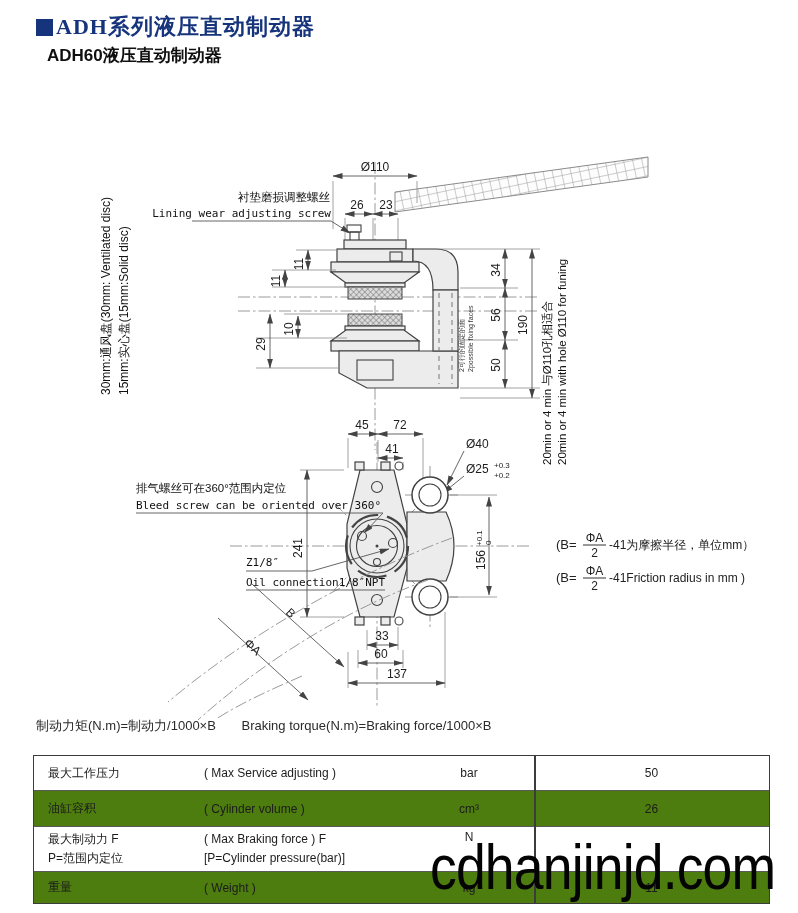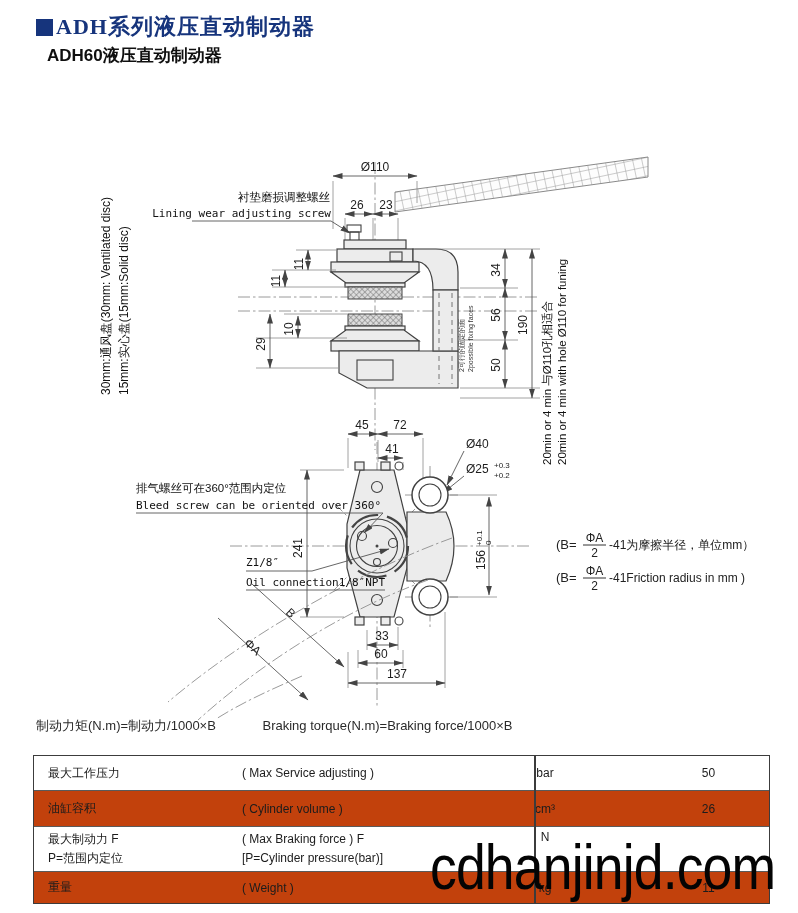--- a/index.html
+++ b/index.html
@@ -24,26 +24,26 @@
   .dash{stroke:#6a6a6a;stroke-width:0.9;stroke-dasharray:5 4;}
   .dt{font:12px "Liberation Sans",sans-serif;fill:#1d1d1d;}
   .an{font:11px "DejaVu Sans Mono",monospace;fill:#111;}
   .cnt{font:11.5px "Liberation Sans",sans-serif;fill:#111;}
   .tiny{font:7px "Liberation Sans",sans-serif;fill:#333;}
   .sup{font:8px "Liberation Sans",sans-serif;fill:#1d1d1d;}
   .frm{font:13px "Liberation Sans",sans-serif;fill:#222;}
   .frs{font:12px "Liberation Sans",sans-serif;fill:#222;}
   
   .torque{position:absolute;left:36px;top:717px;font-size:13px;color:#2a2a2a;}
-  .torque .en{margin-left:43px;}
+  .torque .en{margin-left:22px;}
   
   .spec{position:absolute;left:33px;top:755px;width:735px;border:1.5px solid #3c3c3c;}
-  .row{display:flex;align-items:center;border-bottom:1px solid #5a5a5a;font-size:12px;color:#1c1c1c;gap:38px;}
+  .row{display:flex;align-items:center;border-bottom:1px solid #5a5a5a;font-size:12px;color:#1c1c1c;}
   .row:last-child{border-bottom:none;}
-  .row.gray{background:#c2410c;}
+  .row.gray{background:#4d7c0f;}
   .c1{width:170px;padding-left:14px;box-sizing:border-box;}
   .c2{width:200px;}
   .c3{width:130px;text-align:center;}
   .c4{flex:1;text-align:center;}
   .r1{height:34px;} .r2{height:35px;} .r3{height:44px;} .r4{height:31px;}
   .two>div{line-height:19px;}
   .divider{position:absolute;left:500px;top:0;bottom:0;width:1.5px;background:#3c3c3c;}
   
   .watermark{position:absolute;left:430px;top:836px;font-size:63px;color:#040404;
              font-family:"Liberation Sans",sans-serif;white-space:nowrap;line-height:1;

